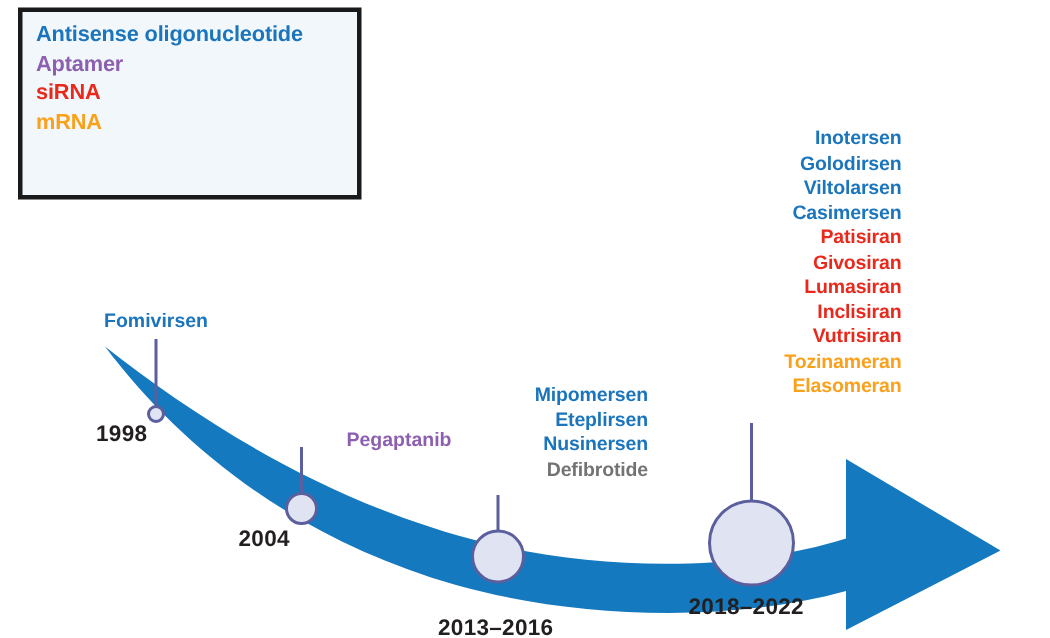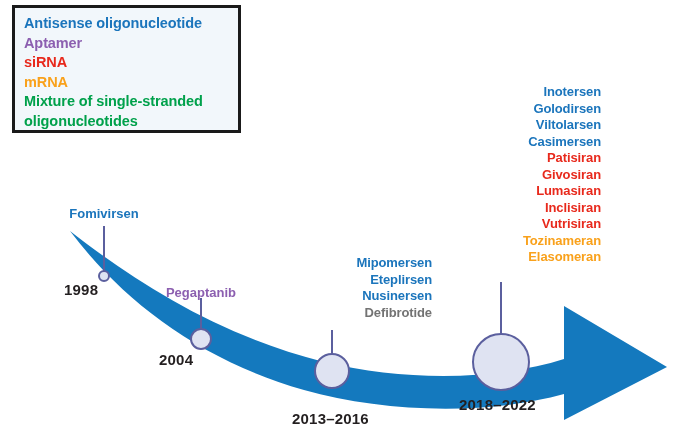--- a/index.html
+++ b/index.html
@@ -112,28 +112,26 @@
       <circle cx="328" cy="371" r="17" fill="#dfe3f2" stroke="#5b5f9e" stroke-width="2"></circle>
       <circle cx="497" cy="362" r="28" fill="#dfe3f2" stroke="#5b5f9e" stroke-width="2"></circle>
     </g>
   </svg>
 
   <div class="legend-box">
     <div class="legend-item" style="color:#1b75bc">Antisense oligonucleotide</div>
     <div class="legend-item" style="color:#8c5fb0">Aptamer</div>
     <div class="legend-item" style="color:#e8291c">siRNA</div>
     <div class="legend-item" style="color:#f9a11b">mRNA</div>
-    <div class="legend-item" style="color:#00a14b">Mixture of single-stranded
-oligonucleotides</div>
   </div>
 
   <div class="single-label" style="left:0; top:206px; width:200px; text-align:center; color:#1b75bc;">Fomivirsen</div>
   <div class="year-label" style="left:60px; top:281px;">1998</div>
 
-  <div class="single-label" style="left:97px; top:285px; width:200px; text-align:center; color:#8c5fb0;">Pegaptanib</div>
+  <div class="single-label" style="left:97px; top:285px; width:200px; text-align:right; color:#8c5fb0;">Pegaptanib</div>
   <div class="year-label" style="left:155px; top:351px;">2004</div>
 
   <div class="label-group" style="left:228px; top:255px; width:200px;">
     <div class="drug" style="color:#1b75bc">Mipomersen</div>
     <div class="drug" style="color:#1b75bc">Eteplirsen</div>
     <div class="drug" style="color:#1b75bc">Nusinersen</div>
     <div class="drug" style="color:#737373">Defibrotide</div>
   </div>
   <div class="year-label" style="left:288px; top:396px;margin-top:14px;">2013–2016</div>
 

